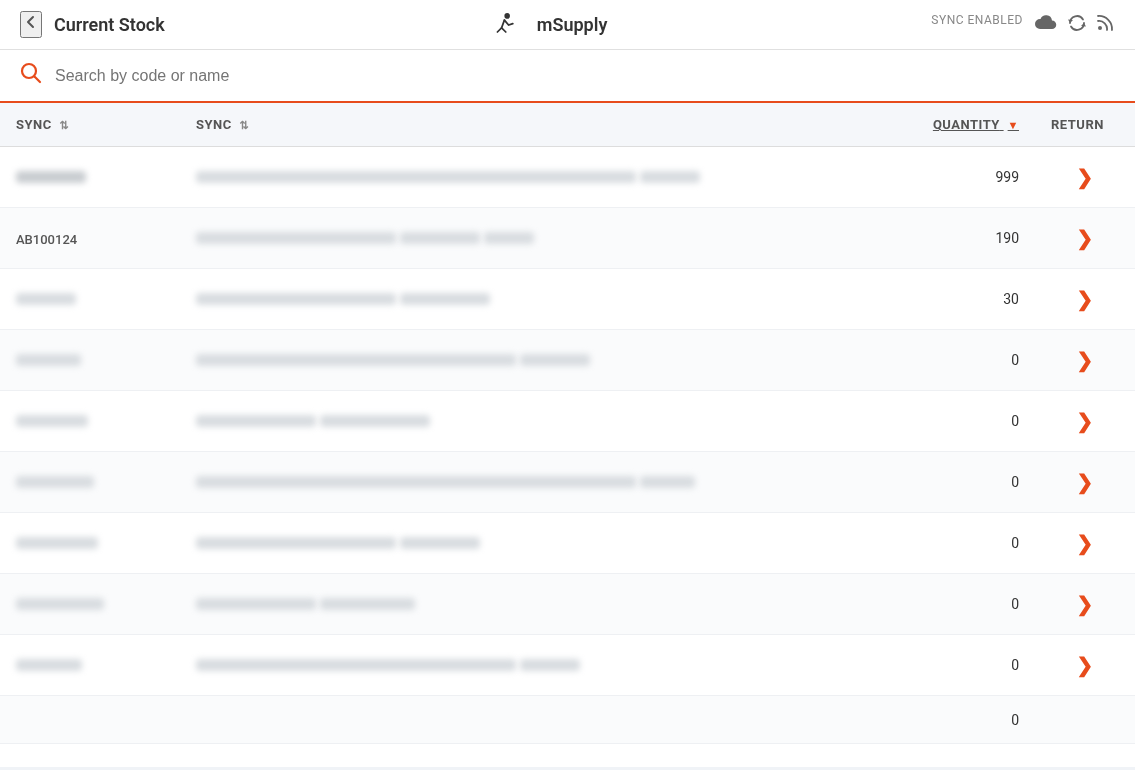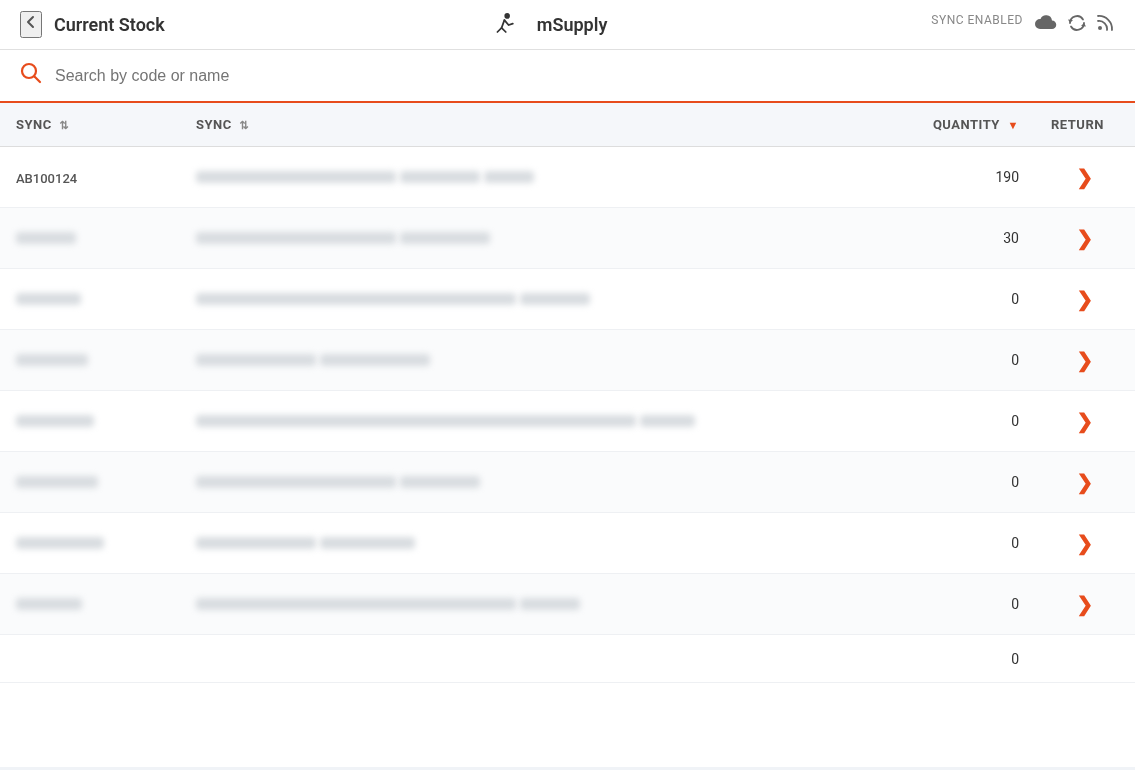--- a/index.html
+++ b/index.html
@@ -34,21 +34,21 @@
 
     
     .table-container { background: #fff; overflow-y: auto; height: calc(770px - 50px - 56px); }
     table { width: 100%; border-collapse: collapse; }
     thead tr { background: #f5f7fa; border-bottom: 1px solid #e0e0e0; }
     thead th {
       padding: 14px 16px; text-align: left; font-size: 13px;
       font-weight: 700; color: #555; letter-spacing: 0.5px;
       border-bottom: 1px solid #ddd;
     }
-    thead th.qty-col { text-align: right; }
+    thead th.qty-col { text-align: right; text-decoration: underline; }
     thead th.return-col { text-align: left; }
     .sort-arrow { font-size: 11px; color: #888; margin-left: 4px; }
     .sort-arrow-down { color: #e74c1c; }
 
     tbody tr { border-bottom: 1px solid #eef0f3; }
     tbody tr:nth-child(even) { background: #fafbfc; }
     tbody td { padding: 14px 16px; vertical-align: middle; }
 
     .code-cell { width: 180px; }
     .name-cell { }
@@ -150,20 +150,30 @@
           <span>QUANTITY</span>
           <span class="sort-arrow sort-arrow-down">▼</span>
         </th>
         <th class="return-col">
           <span>RETURN</span>
         </th>
       </tr>
     </thead>
     <tbody id="table-body">
 
+      <tr>
+        <td class="code-cell"><span class="blur-bar blur-bar-sm code-blur"></span></td>
+        <td class="name-cell">
+          <span class="blur-bar blur-bar-xxl"></span>&nbsp;<span class="blur-bar" style="width:60px"></span>
+        </td>
+        <td class="qty-cell">999</td>
+        <td class="return-cell">
+          <button class="chevron-btn">❯</button>
+        </td>
+      </tr>
 
       <tr>
         <td class="code-cell"><span style="font-size:13px;color:#555;font-weight:500;">AB100124</span></td>
         <td class="name-cell">
           <span class="blur-bar blur-bar-lg"></span>&nbsp;<span class="blur-bar" style="width:80px"></span>&nbsp;<span class="blur-bar" style="width:50px"></span>
         </td>
         <td class="qty-cell">190</td>
         <td class="return-cell">
           <button class="chevron-btn">❯</button>
         </td>

